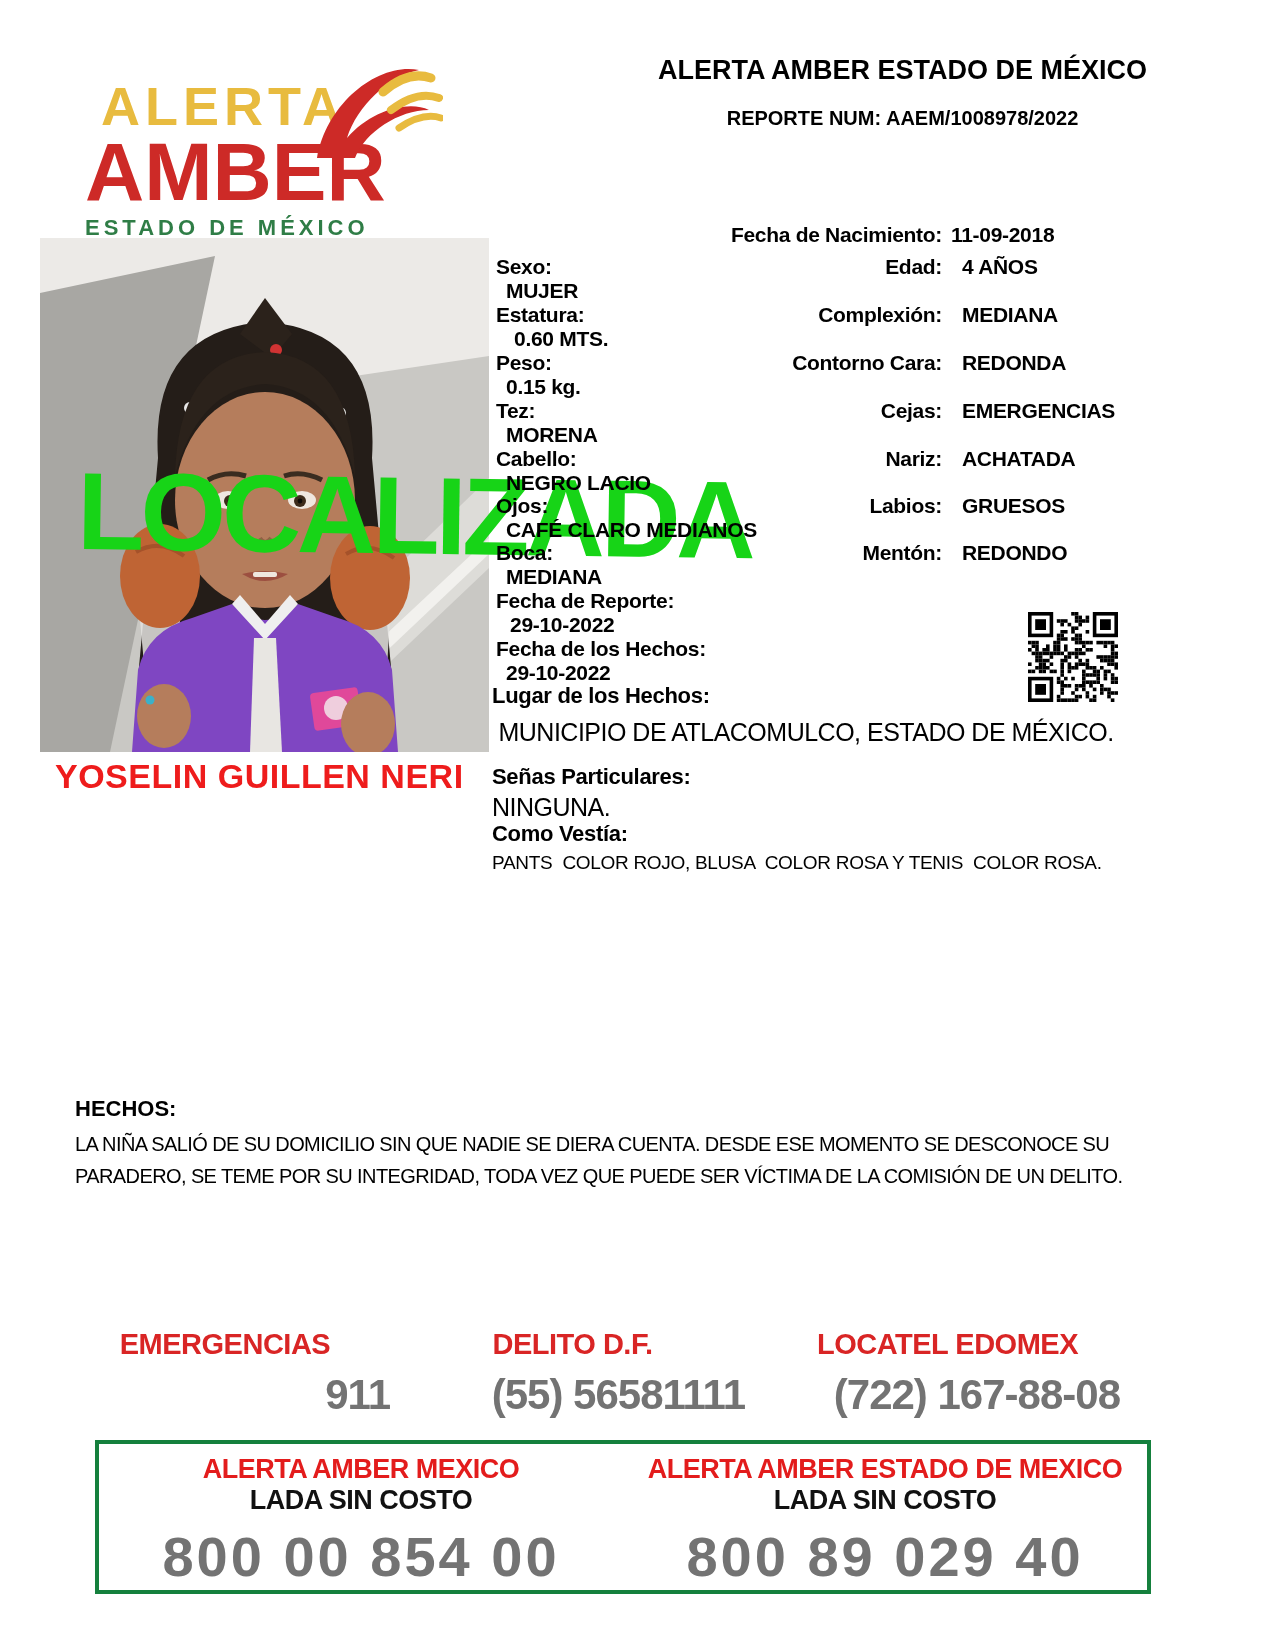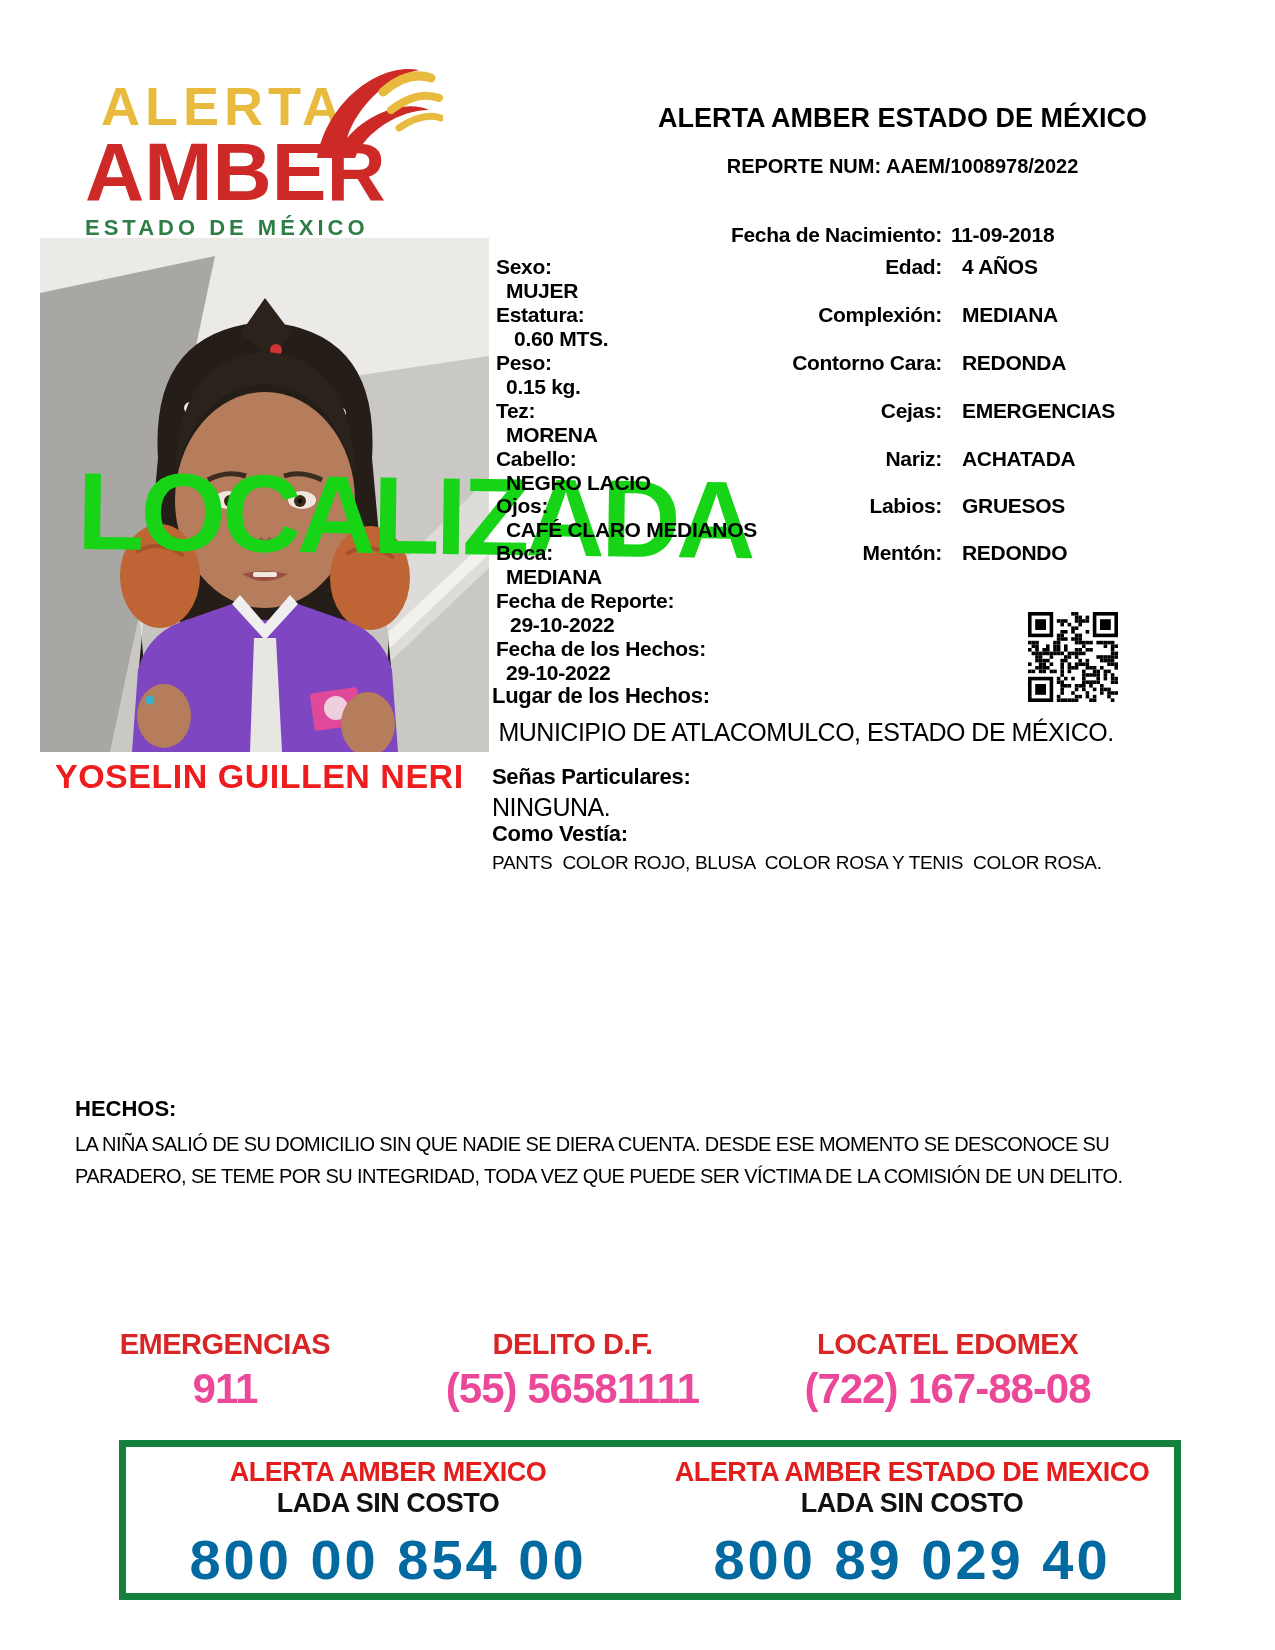--- a/index.html
+++ b/index.html
@@ -7,21 +7,21 @@
         font-family:"Liberation Sans","DejaVu Sans",sans-serif;color:#000;}
 
   
   .logo{position:absolute;left:85px;top:36px;width:340px;height:180px;}
   .logo-alerta{font-size:54px;font-weight:800;color:#e8bb3f;letter-spacing:5px;line-height:1;padding-left:16px;margin-top:43px;}
   .logo-amber{font-size:82px;font-weight:800;color:#cd2a27;letter-spacing:0px;line-height:.9;margin-top:2px;}
   .logo-estado{font-size:22px;font-weight:800;color:#2f7d46;letter-spacing:4px;margin-top:6px;}
   .logo-swoosh{position:absolute;left:228px;top:18px;}
 
   
-  .hdr{position:absolute;left:630px;top:55px;width:545px;text-align:center;margin-top:48px;}
+  .hdr{position:absolute;left:630px;top:55px;width:545px;text-align:center;}
   .hdr-title{font-size:27px;font-weight:700;letter-spacing:0px;}
   .hdr-report{font-size:20px;font-weight:700;margin-top:21px;}
 
   
   .photo{position:absolute;left:40px;top:238px;width:449px;height:514px;z-index:1;}
   .photo svg{display:block;}
 
   
   .status{position:absolute;left:78px;top:456px;z-index:2;font-size:110px;font-weight:700;
           color:#17d417;letter-spacing:-4px;line-height:1;white-space:nowrap;transform:rotate(.8deg);transform-origin:left top;}
@@ -49,32 +49,32 @@
   .qr{position:absolute;left:1028px;top:612px;width:90px;height:90px;z-index:3;}
 
   
   .hechos{position:absolute;left:75px;top:1096px;width:1075px;z-index:3;}
   .hechos-label{font-size:22px;font-weight:700;}
   .hechos-text{font-size:20px;font-weight:400;letter-spacing:-.6px;line-height:32px;margin-top:6px;}
 
   
   .em{position:absolute;top:1328px;text-align:center;z-index:3;}
   .em-name{font-size:29px;font-weight:700;color:#d92525;letter-spacing:-.5px;}
-  .em-num{font-size:42px;font-weight:700;color:#ec4899;letter-spacing:-1px;margin-top:4px;}
+  .em-num{font-size:42px;font-weight:700;color:#737373;letter-spacing:-1px;margin-top:10px;text-align:right;}
   .em0{left:60px;width:330px;}
   .em1{left:400px;width:345px;}
   .em2{left:775px;width:345px;}
 
   
-  .box{position:absolute;left:95px;top:1440px;width:1048px;height:146px;border:7px solid #15803d;
-       display:flex;z-index:3;background:#fff;margin-left:24px;}
+  .box{position:absolute;left:95px;top:1440px;width:1048px;height:146px;border:4px solid #15803d;
+       display:flex;z-index:3;background:#fff;}
   .hl{flex:1;text-align:center;padding-top:10px;}
   .hl-title{font-size:27px;font-weight:700;color:#e31c1c;letter-spacing:-.5px;}
   .hl-sub{font-size:27px;font-weight:700;color:#111;letter-spacing:-.5px;margin-top:0px;}
-  .hl-num{font-size:56px;font-weight:700;color:#0369a1;letter-spacing:3px;margin-top:8px;text-align:center;}
+  .hl-num{font-size:56px;font-weight:700;color:#737373;letter-spacing:3px;margin-top:8px;text-align:center;}
 </style>
 </head>
 <body>
 
 <div class="page">
 
   <div class="logo">
     <div class="logo-alerta">ALERTA</div>
     <div class="logo-amber">AMBER</div>
     <svg class="logo-swoosh" width="130" height="120" viewBox="0 0 130 120">

